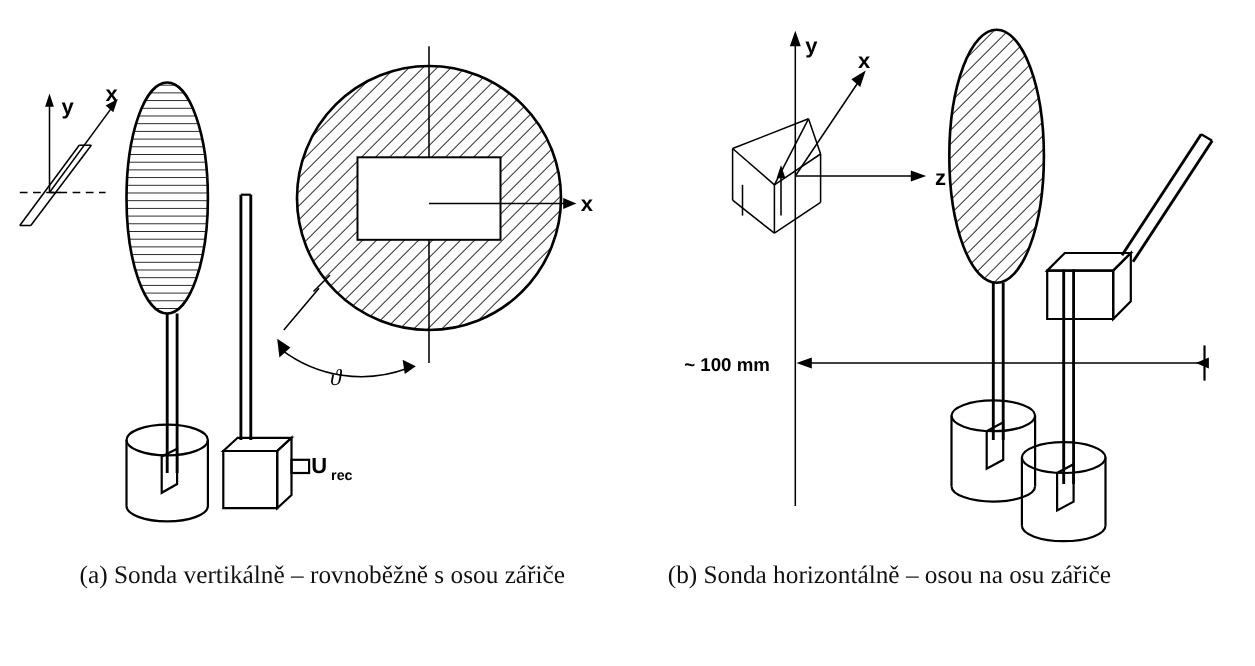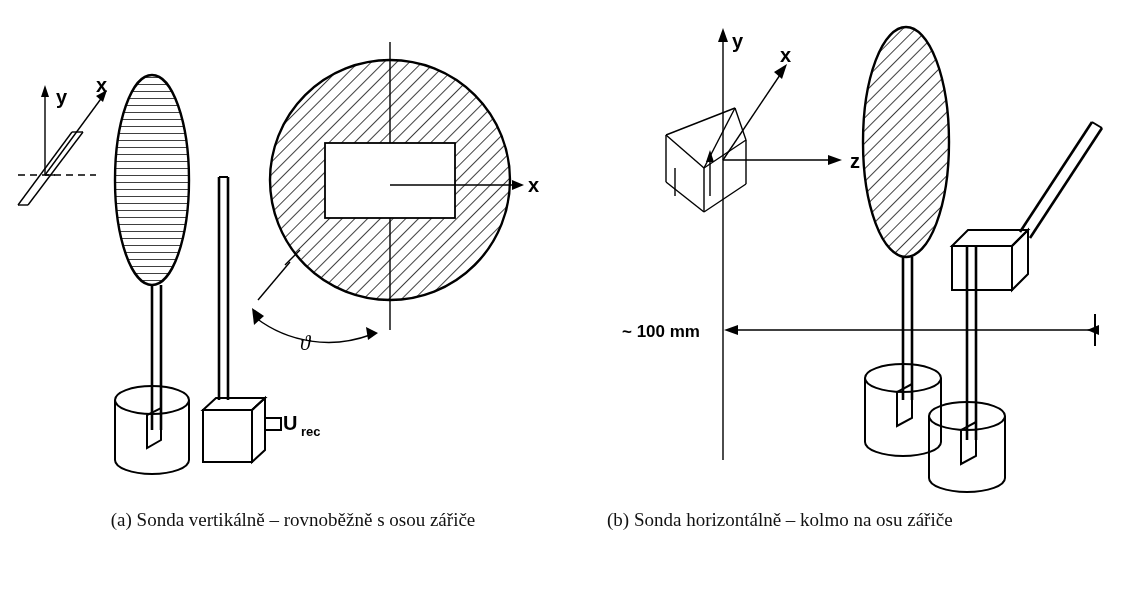--- a/index.html
+++ b/index.html
@@ -23,21 +23,21 @@
   .figure-panel {
     position: absolute;
     top: 0;
   }
   #panel-a { left: 0px;   width: 600px; height: 500px; }
   #panel-b { left: 600px; width: 541px; height: 500px; }
 
   .caption {
     position: absolute;
     font-family: "Liberation Serif", serif;
-    font-size: 19px;
+    font-size: 23px;
     line-height: 1.28;
     color: #111111;
   }
   #caption-a {
     left: 38px;
     top: 508px;
     width: 510px;
     text-align: center;
   }
   #caption-b {
@@ -257,16 +257,16 @@
     </svg>
   </div>
 
   <div class="caption" id="caption-a">
     <span class="cap-label">(a)</span>
     <span>Sonda vertikálně – rovnoběžně s osou zářiče</span>
   </div>
 
   <div class="caption" id="caption-b">
     <span class="cap-label">(b)</span>
-    <span>Sonda horizontálně – kolmo na osu zářiče</span>
+    <span>Sonda horizontálně – osou na osu zářiče</span>
   </div>
 
 </div>
 
 </body></html>

